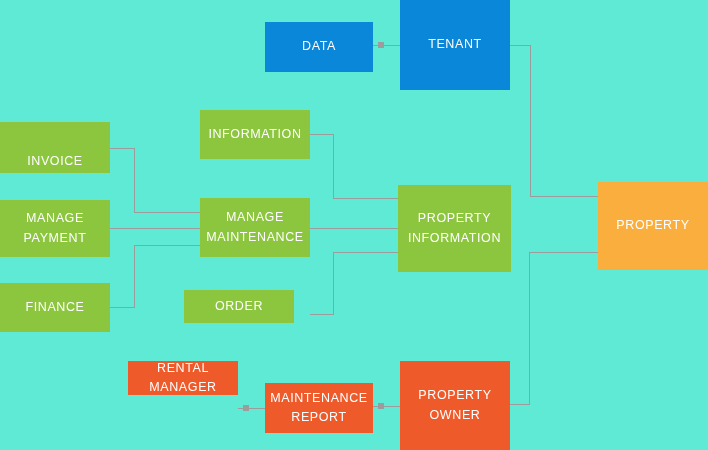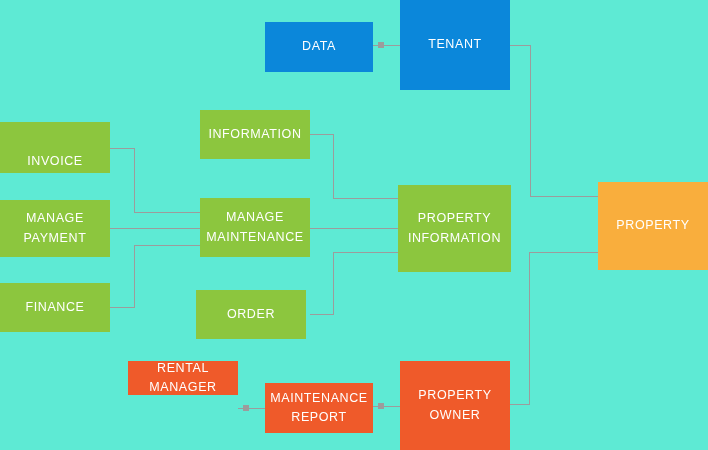--- a/index.html
+++ b/index.html
@@ -86,21 +86,21 @@
       <div class="node" style="left: 398px; top: 185px; width: 113px; height: 87px; background: rgb(140, 198, 62);">
         <span class="node-label">PROPERTY
 INFORMATION</span>
       </div>
       <div class="node" style="left: 598px; top: 182px; width: 110px; height: 88px; background: rgb(249, 174, 61);">
         <span class="node-label">PROPERTY</span>
       </div>
       <div class="node" style="left: 0px; top: 283px; width: 110px; height: 49px; background: rgb(140, 198, 62); text-align: center;">
         <span class="node-label">FINANCE</span>
       </div>
-      <div class="node" style="left: 196px; top: 290px; width: 110px; height: 49px; background: rgb(140, 198, 62);">
+      <div class="node" style="left: 184px; top: 290px; width: 110px; height: 33px; background: rgb(140, 198, 62);">
         <span class="node-label">ORDER</span>
       </div>
       <div class="node" style="left: 128px; top: 361px; width: 110px; height: 34px; background: rgb(239, 90, 42);">
         <span class="node-label">RENTAL
 MANAGER</span>
       </div>
       <div class="node" style="left: 265px; top: 383px; width: 108px; height: 50px; background: rgb(239, 90, 42);">
         <span class="node-label">MAINTENANCE
 REPORT</span>
       </div>

